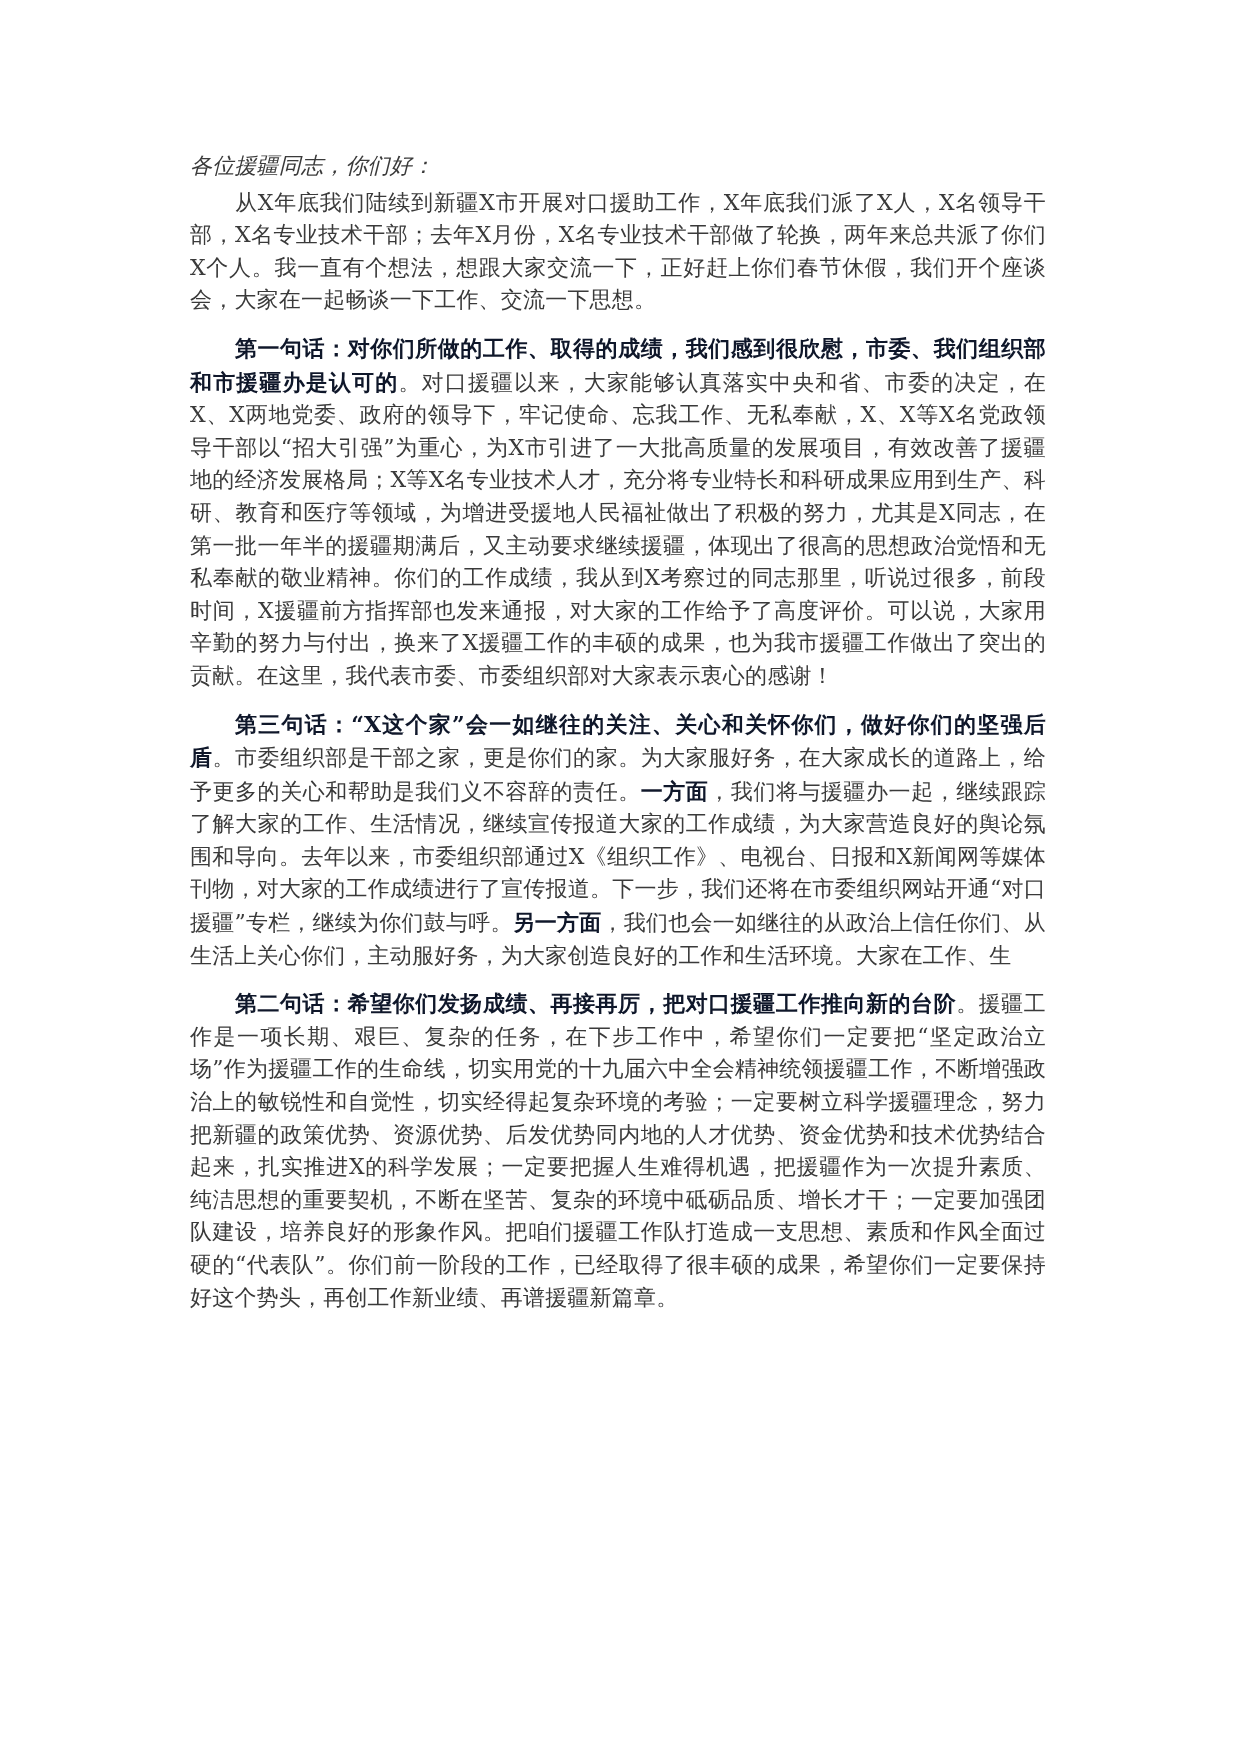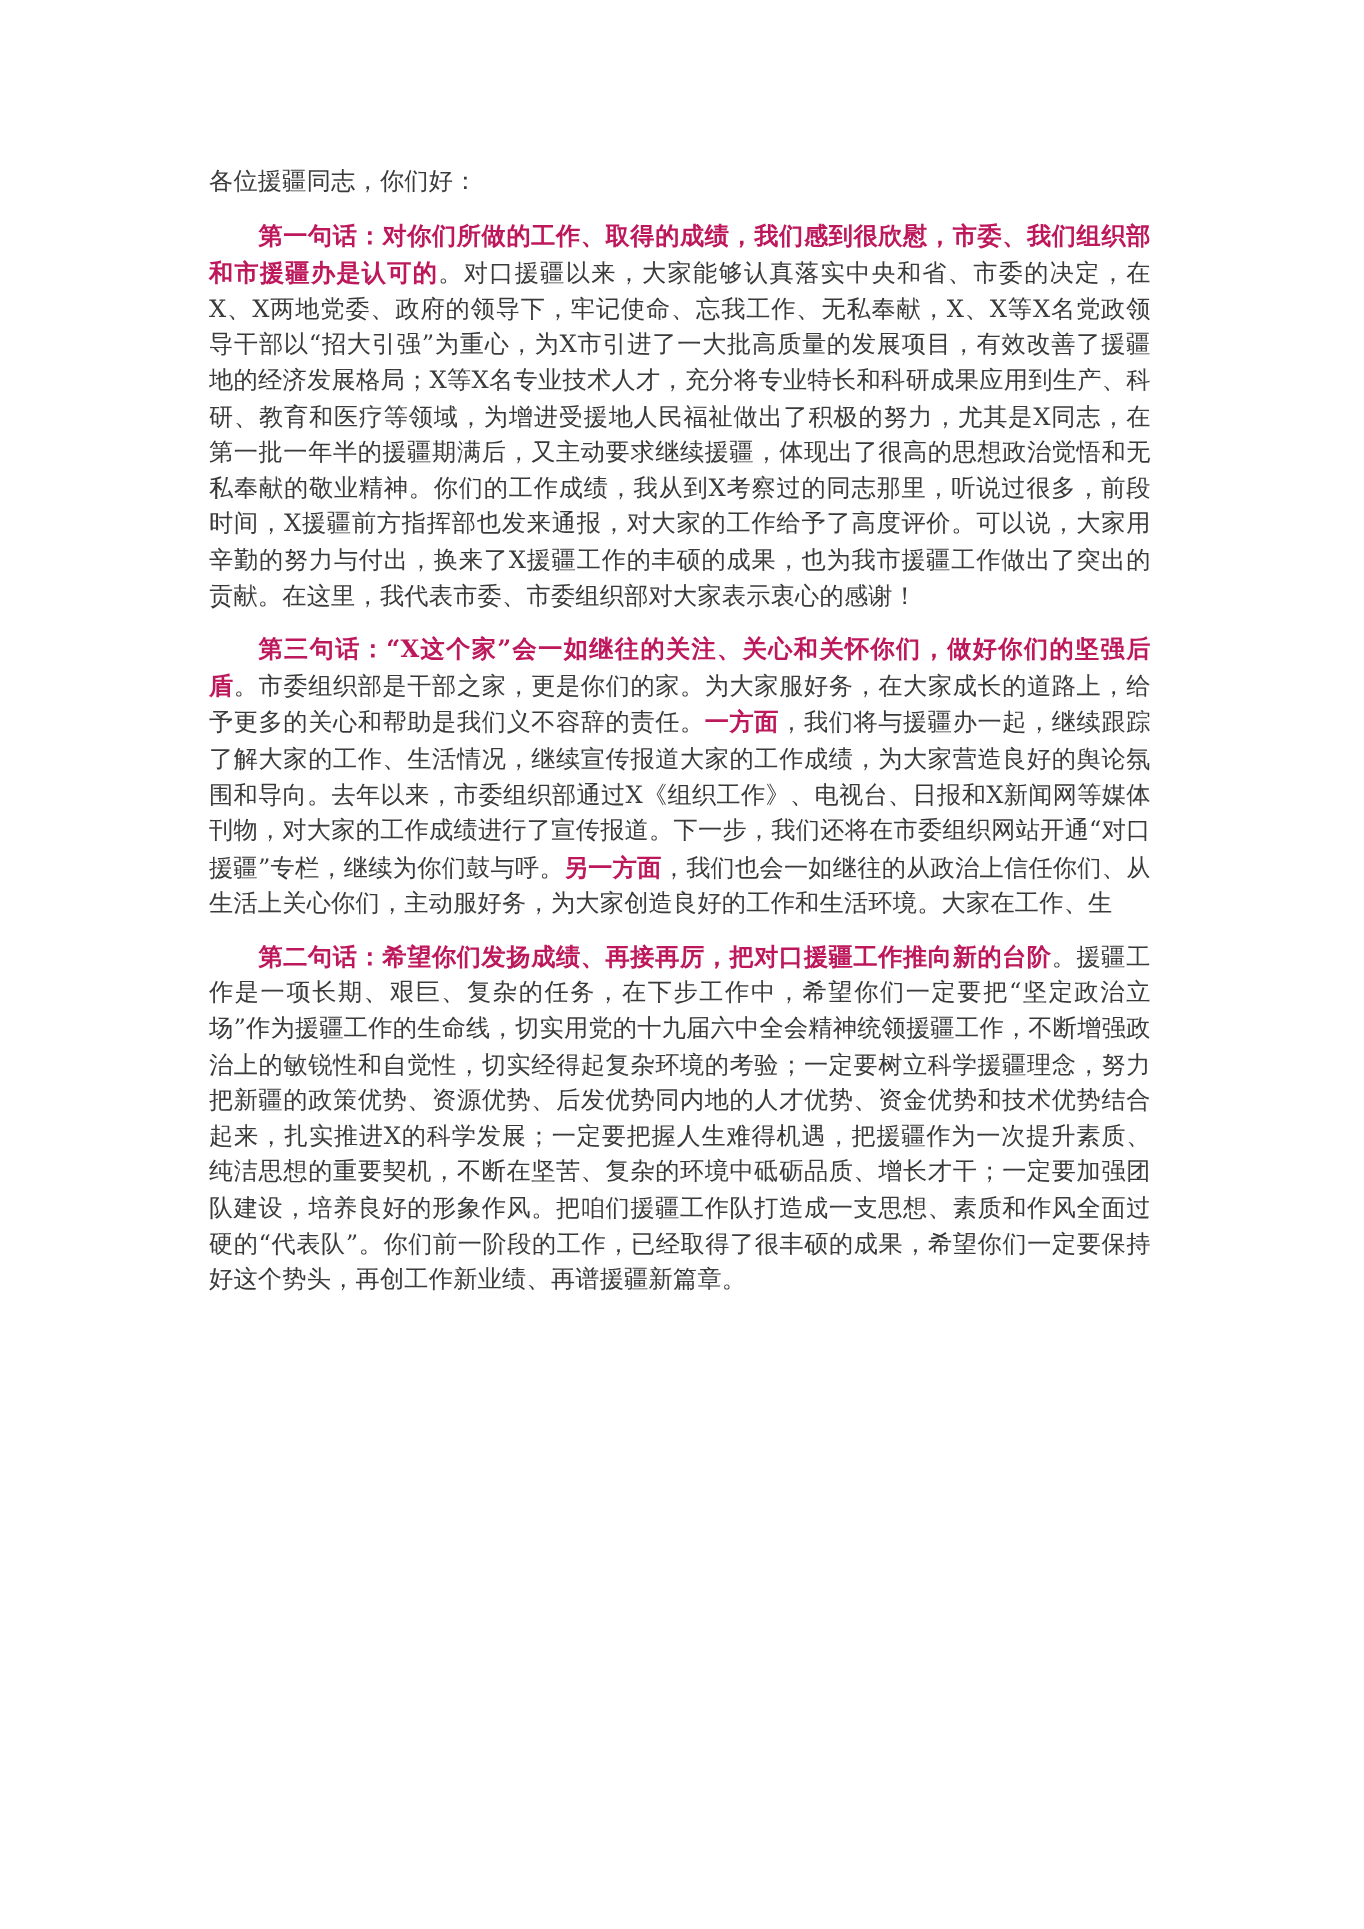--- a/index.html
+++ b/index.html
@@ -11,29 +11,32 @@
       width: 856px;
       color: #3a3a3a;
       font-family: "DejaVu Serif", "Liberation Serif", serif;
       font-size: 22px;
       line-height: 32.6px;
       text-align: justify;
       letter-spacing: 0.2px;
     }
     .p { margin: 0 0 15px 0; }
     .indent { text-indent: 45px; }
-    .greeting { margin-bottom: 16px; }
-    b, .bold { font-weight: bold; color: #be185d; }
+    .greeting { margin-bottom: 4px; font-style: italic; }
+    b, .bold { font-weight: bold; color: #0f172a; }
   </style>
 </head>
 <body>
 
 <div class="page">
   <p class="p greeting">各位援疆同志，你们好：</p>
 
+  <p class="p indent">
+    <span>从X年底我们陆续到新疆X市开展对口援助工作，X年底我们派了X人，X名领导干部，X名专业技术干部；去年X月份，X名专业技术干部做了轮换，两年来总共派了你们X个人。我一直有个想法，想跟大家交流一下，正好赶上你们春节休假，我们开个座谈会，大家在一起畅谈一下工作、交流一下思想。</span>
+  </p>
 
 
   <p class="p indent">
     <b>第一句话：对你们所做的工作、取得的成绩，我们感到很欣慰，市委、我们组织部和市援疆办是认可的</b><span>。对口援疆以来，大家能够认真落实中央和省、市委的决定，在X、X两地党委、政府的领导下，牢记使命、忘我工作、无私奉献，X、X等X名党政领导干部以“招大引强”为重心，为X市引进了一大批高质量的发展项目，有效改善了援疆地的经济发展格局；X等X名专业技术人才，充分将专业特长和科研成果应用到生产、科研、教育和医疗等领域，为增进受援地人民福祉做出了积极的努力，尤其是X同志，在第一批一年半的援疆期满后，又主动要求继续援疆，体现出了很高的思想政治觉悟和无私奉献的敬业精神。你们的工作成绩，我从到X考察过的同志那里，听说过很多，前段时间，X援疆前方指挥部也发来通报，对大家的工作给予了高度评价。可以说，大家用辛勤的努力与付出，换来了X援疆工作的丰硕的成果，也为我市援疆工作做出了突出的贡献。在这里，我代表市委、市委组织部对大家表示衷心的感谢！</span>
   </p>
 
   <p class="p indent">
     <b>第三句话：“X这个家”会一如继往的关注、关心和关怀你们，做好你们的坚强后盾</b><span>。市委组织部是干部之家，更是你们的家。为大家服好务，在大家成长的道路上，给予更多的关心和帮助是我们义不容辞的责任。</span><b>一方面</b><span>，我们将与援疆办一起，继续跟踪了解大家的工作、生活情况，继续宣传报道大家的工作成绩，为大家营造良好的舆论氛围和导向。去年以来，市委组织部通过X《组织工作》、电视台、日报和X新闻网等媒体刊物，对大家的工作成绩进行了宣传报道。下一步，我们还将在市委组织网站开通“对口援疆”专栏，继续为你们鼓与呼。</span><b>另一方面</b><span>，我们也会一如继往的从政治上信任你们、从生活上关心你们，主动服好务，为大家创造良好的工作和生活环境。大家在工作、生</span>
   </p>
 

